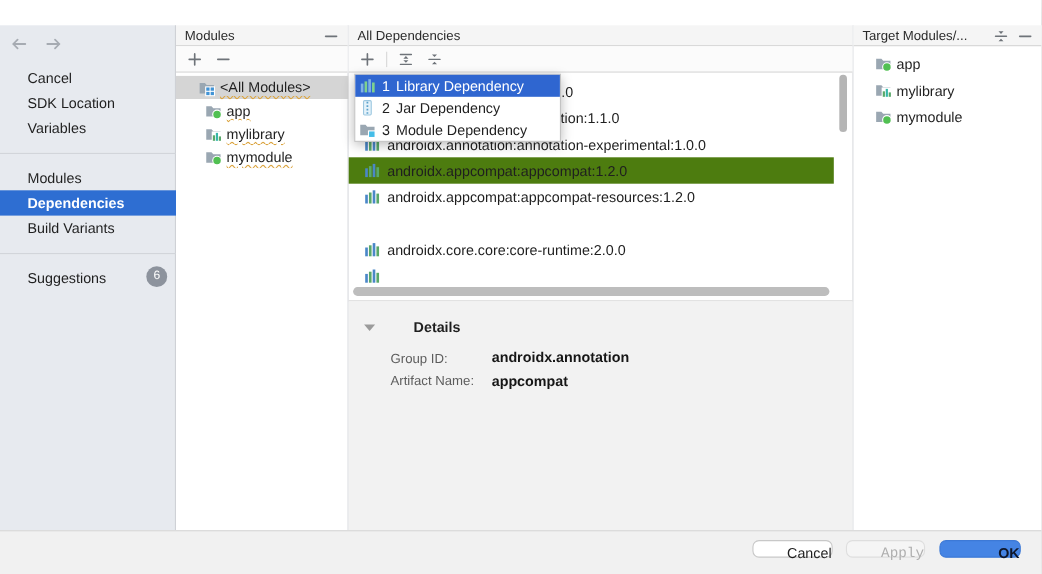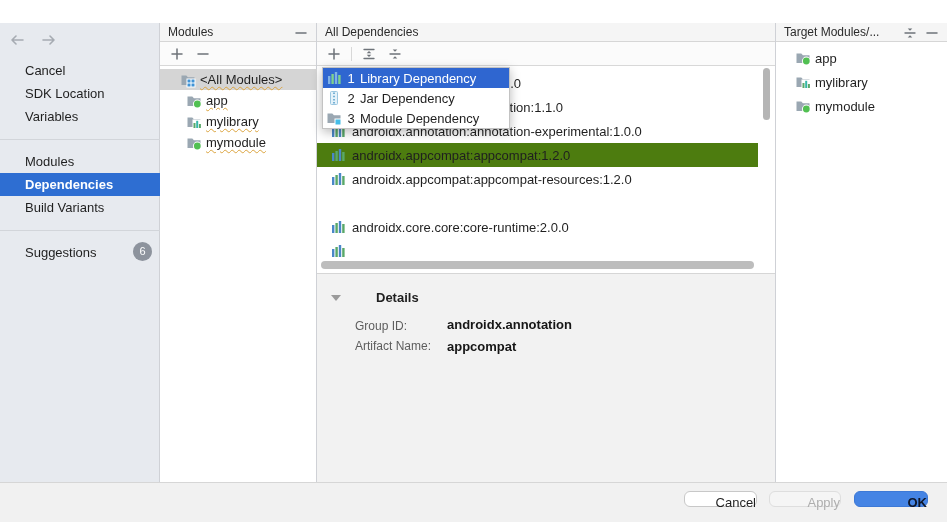--- a/index.html
+++ b/index.html
@@ -75,21 +75,21 @@
   .popup-item { height:20px; display:flex; align-items:center; padding:0 6px 0 3px; gap:3px; }
   .popup-item.selected { background:#2f66d0; color:#ffffff; }
   .popup-key { width:12px; text-align:center; }
   .popup-label { white-space:nowrap; }
   
   .bottombar { position:absolute; left:0; top:482px; width:947px; height:40px;
     background:#f1f1f1; border-top:1px solid #d6d6d6; }
   .btn { position:absolute; top:8px; height:16px; border-radius:6px; font-size:13px;
     text-align:right; line-height:22px; cursor:default; }
   .btn-cancel { left:684px; width:73px; background:#ffffff; border:1px solid #c8c8c8; }
-  .btn-apply  { left:769px; width:72px; background:#f5f5f5; border:1px solid #dedede; color:#aeaeae; }
+  .btn-apply  { left:769px; width:72px; background:#f5f5f5; border:1px solid #dedede; color:#aeaeae;font-family:Liberation Mono, monospace; }
   .btn-ok     { left:854px; width:74px; background:#4584e4; border:1px solid #3d79d6;
     color:#0f172a; font-weight:bold; }
   svg { display:block; }
 </style>
 </head>
 <body>
 
 <div class="app">
 
 

